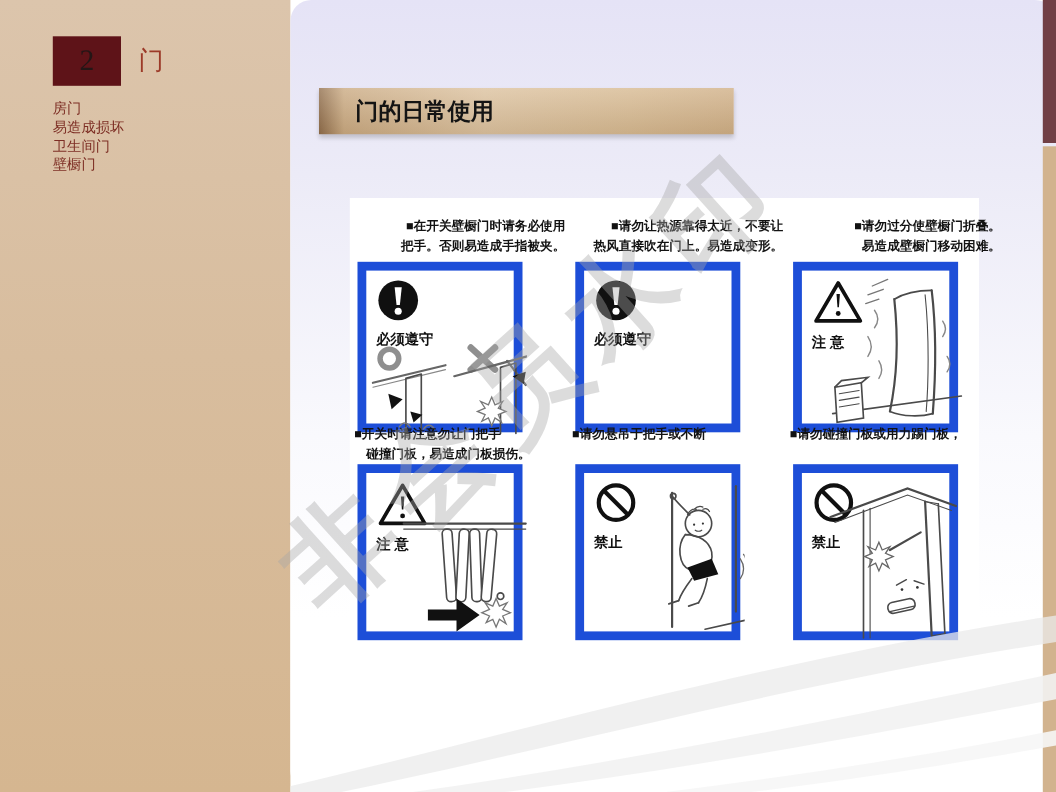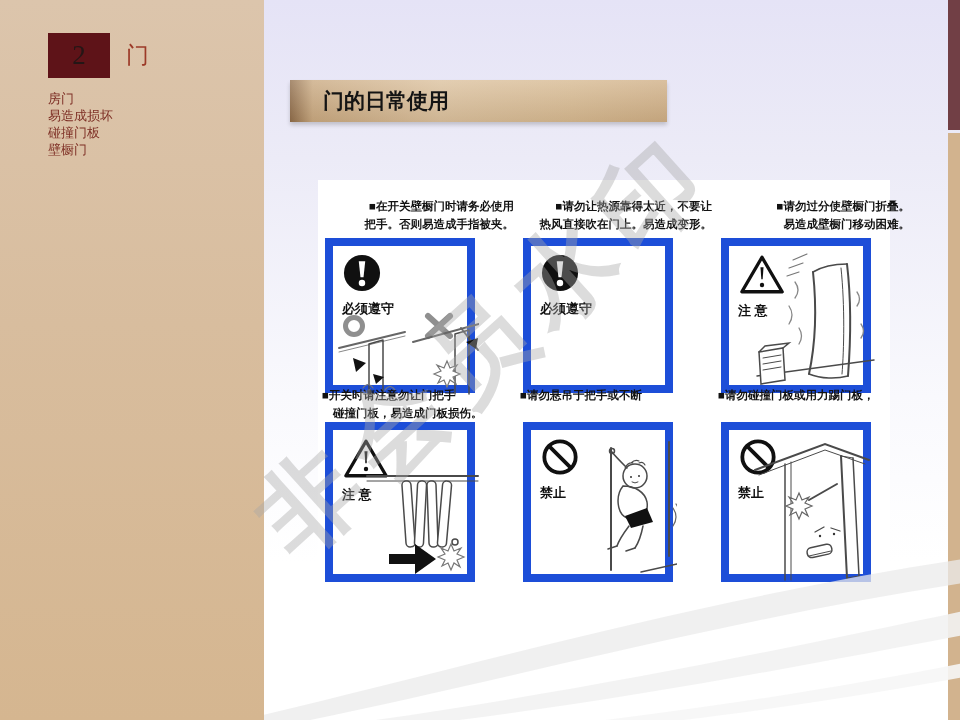--- a/index.html
+++ b/index.html
@@ -13,21 +13,21 @@
            background:#5e1318;display:flex;align-items:center;justify-content:center;}
   .num-box span{font-family:"Liberation Serif","DejaVu Serif",serif;
                 font-size:27px;color:#241616;}
   .section-title{position:absolute;left:126px;top:40px;font-size:23px;
                  color:#9c3a28;font-weight:400;}
   .nav{position:absolute;left:48px;top:90px;list-style:none;margin:0;padding:0;}
   .nav li{font-size:13px;line-height:17px;color:#7d2e24;cursor:default;}
 
   
   .main{position:absolute;left:264px;top:0;width:696px;height:720px;
-        background:linear-gradient(180deg,#e5e3f6 0%,#ecebf7 22%,#f9f9fd 55%,#ffffff 78%);}
+        background:linear-gradient(180deg,#e5e3f6 0%,#ecebf7 22%,#f9f9fd 55%,#ffffff 78%);border-radius:19px;}
 
   .header-bar{position:absolute;left:26px;top:80px;width:377px;height:42px;
         background:linear-gradient(180deg,rgba(255,255,255,.22),rgba(0,0,0,.06)),
                    linear-gradient(90deg,#8f6c49 0%,#c9a87f 6%,#dbc09c 40%,#d6b88f 75%,#cfae84 100%);
         box-shadow:0 3px 4px rgba(0,0,0,.18);
         display:flex;align-items:center;}
   .header-bar span{padding-left:33px;font-size:21px;font-weight:700;color:#141414;}
 
   
   .canvas{position:absolute;left:54px;top:180px;width:572px;height:404px;background:#fff;}
@@ -61,21 +61,21 @@
 <div class="slide">
 
   <div class="sidebar">
     <div class="num-box">
       <span>2</span>
     </div>
     <div class="section-title">门</div>
     <ul class="nav">
       <li>房门</li>
       <li>易造成损坏</li>
-      <li>碰撞门板</li>
+      <li>卫生间门</li>
       <li>壁橱门</li>
     </ul>
   </div>
 
   <div class="main">
 
     <div class="header-bar">
       <span>门的日常使用</span>
     </div>
 

